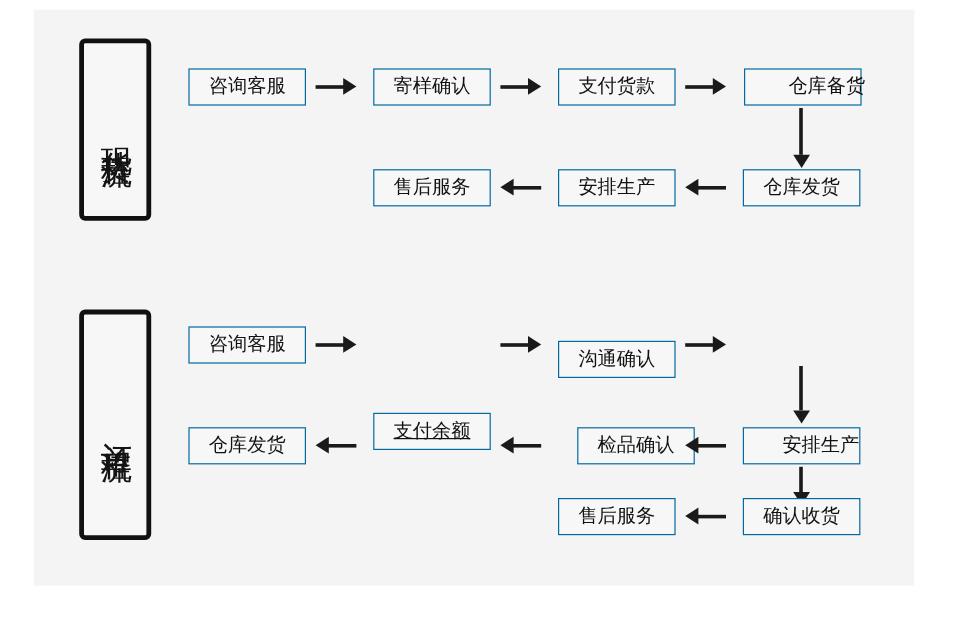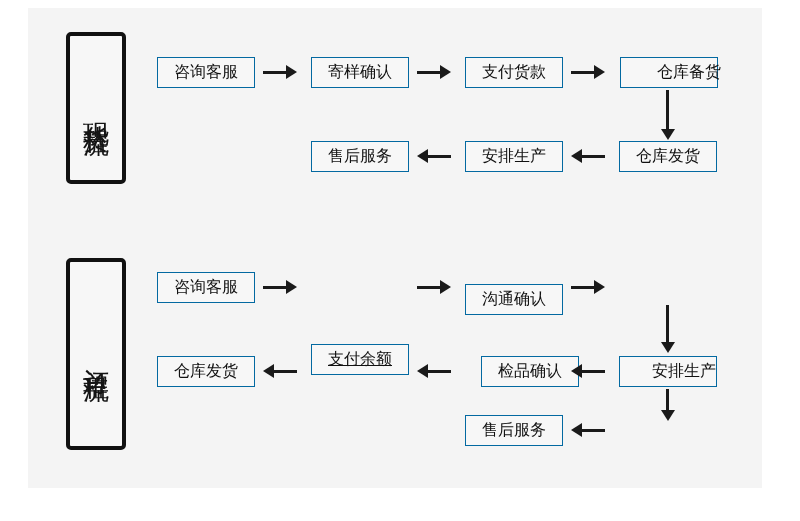--- a/index.html
+++ b/index.html
@@ -126,19 +126,20 @@
     <div class="shaft"></div>
       <div class="head"></div>
   </div>
 
   <div class="arrow-v" style="left:631px;top:381px;height:32px;">
     <div class="shaft" style="height:21px;"></div>
       <div class="head"></div>
   </div>
 
   <div class="node" style="left:437px;top:407px;">售后服务</div>
+  <div class="node" style="left:591px;top:407px;">确认收货</div>
 
   <div class="arrow-h left" style="left:543px;top:413px;">
     <div class="shaft"></div>
       <div class="head"></div>
   </div>
 
 </div>
 
 </body></html>

